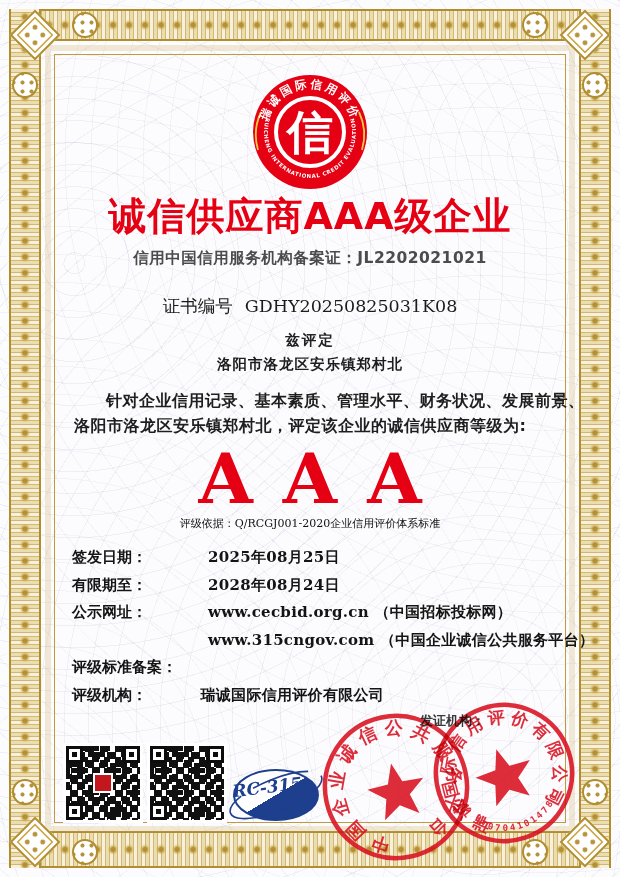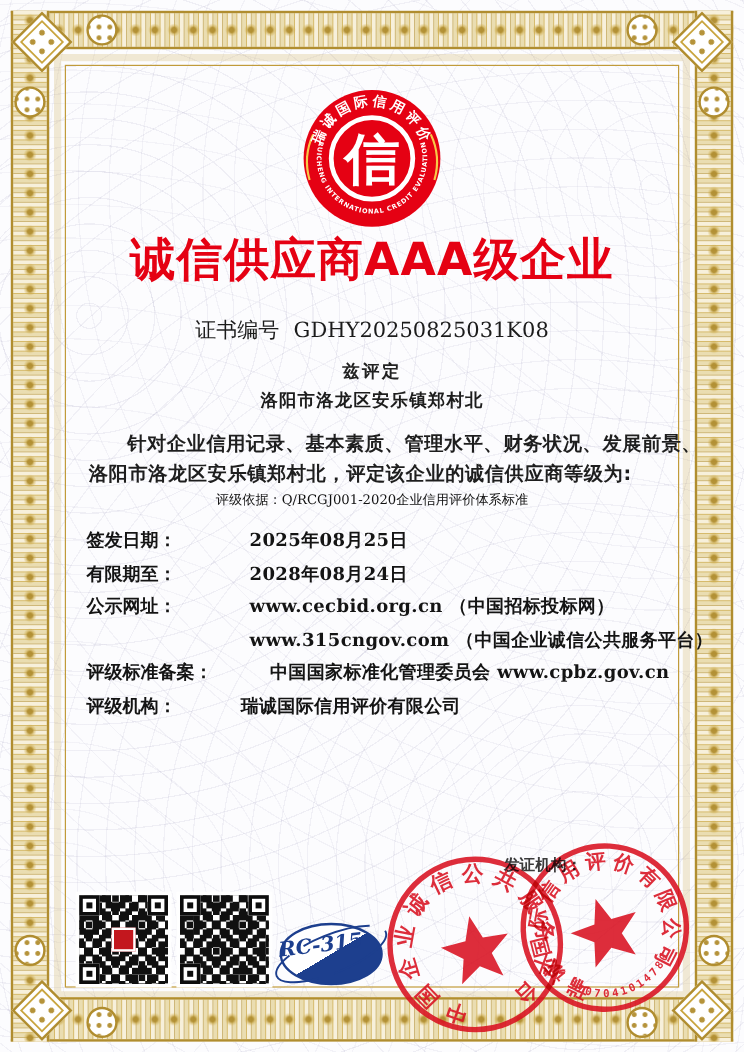--- a/index.html
+++ b/index.html
@@ -131,34 +131,36 @@
         <text font-size="11.5" font-weight="bold" fill="#ffffff" letter-spacing="3">
           <textPath href="#logoTop" startOffset="50%" text-anchor="middle">瑞诚国际信用评价</textPath>
         </text>
         <text font-size="5.4" font-weight="bold" fill="#ffffff" letter-spacing="0.7">
           <textPath href="#logoBottom" startOffset="50%" text-anchor="middle">RUICHENG INTERNATIONAL CREDIT EVALUATION</textPath>
         </text>
       </svg>
     </div>
 
     <div class="title">诚信供应商AAA级企业</div>
+    <div class="subtitle">信用中国信用服务机构备案证：JL2202021021</div>
 
     <div class="certno">
       <span>证书编号</span><span class="sp"></span><span>GDHY20250825031K08</span>
     </div>
 
     <div class="hereby">兹评定</div>
 
     <div class="address">洛阳市洛龙区安乐镇郑村北</div>
 
     <div class="para">
       <div class="l1">针对企业信用记录、基本素质、管理水平、财务状况、发展前景、</div>
       <div class="l2">洛阳市洛龙区安乐镇郑村北，评定该企业的诚信供应商等级为:</div>
     </div>
 
+    <div class="grade">AAA</div>
     <div class="basis">评级依据：Q/RCGJ001-2020企业信用评价体系标准</div>
 
     <div class="fields">
       <div class="frow w">
         <span class="lab">签发日期：</span>
         <span class="val">2025年08月25日</span>
       </div>
       <div class="frow w">
         <span class="lab">有限期至：</span>
         <span class="val">2028年08月24日</span>
@@ -166,21 +168,20 @@
       <div class="frow w">
         <span class="lab">公示网址：</span>
         <span class="val">www.cecbid.org.cn （中国招标投标网）</span>
       </div>
       <div class="frow w">
         <span class="lab"></span>
         <span class="val">www.315cngov.com （中国企业诚信公共服务平台）</span>
       </div>
       <div class="frow">
         <span class="lab">评级标准备案：</span>
-        <span class="val">中国国家标准化管理委员会 www.cpbz.gov.cn</span>
       </div>
       <div class="frow">
         <span class="lab">评级机构：</span>
         <span class="val"> 瑞诚国际信用评价有限公司</span>
       </div>
     </div>
 
     <div class="qr qr1">
       <div class="f tl"></div>
         <div class="f tr"></div>

